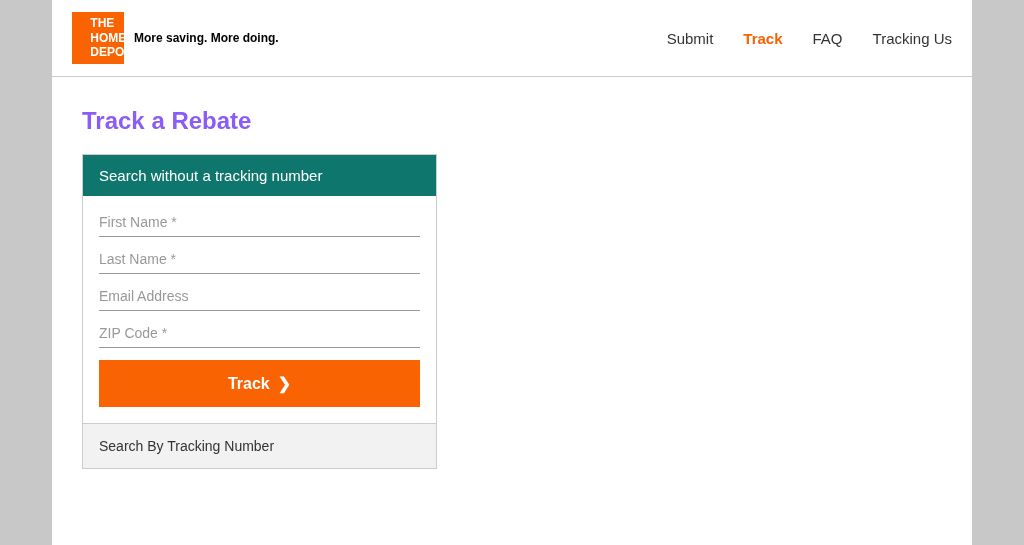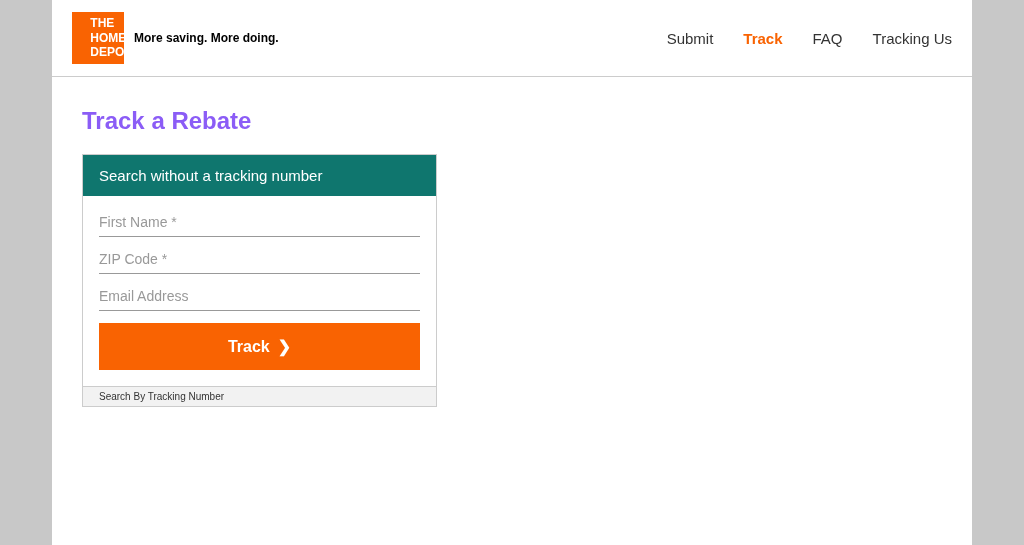--- a/index.html
+++ b/index.html
@@ -158,22 +158,22 @@
 
     .chevron-right {
       font-size: 16px;
       font-weight: bold;
     }
 
     
     .search-tracking {
       background: #f2f2f2;
       border-top: 1px solid #ccc;
-      padding: 4px 16px;
-      font-size: 10px;
+      padding: 14px 16px;
+      font-size: 14px;
       color: #333;
       cursor: pointer;
     }
   </style>
 </head>
 <body>
 
 <div class="page-wrapper">
 
   <header class="header">
@@ -205,28 +205,31 @@
     <div class="form-card">
 
       <div class="form-card-header">Search without a tracking number</div>
 
       <div class="form-body">
 
         <div class="form-field">
           <input type="text" placeholder="First Name *" style="">
         </div>
 
-
+        <div class="form-field">
+          <input type="text" placeholder="Last Name *" style="">
+        </div>
+
+
+        <div class="form-field">
+          <input type="text" placeholder="Email Address" style="">
+        </div>
 
         <div class="form-field">
           <input type="text" placeholder="ZIP Code *" style="">
-        </div>
-
-        <div class="form-field">
-          <input type="text" placeholder="Email Address" style="">
         </div>
 
         <button class="track-btn">
           <span>Track</span>
           <span class="chevron-right">❯</span>
         </button>
       </div>
 
       <div class="search-tracking">Search By Tracking Number</div>
 

